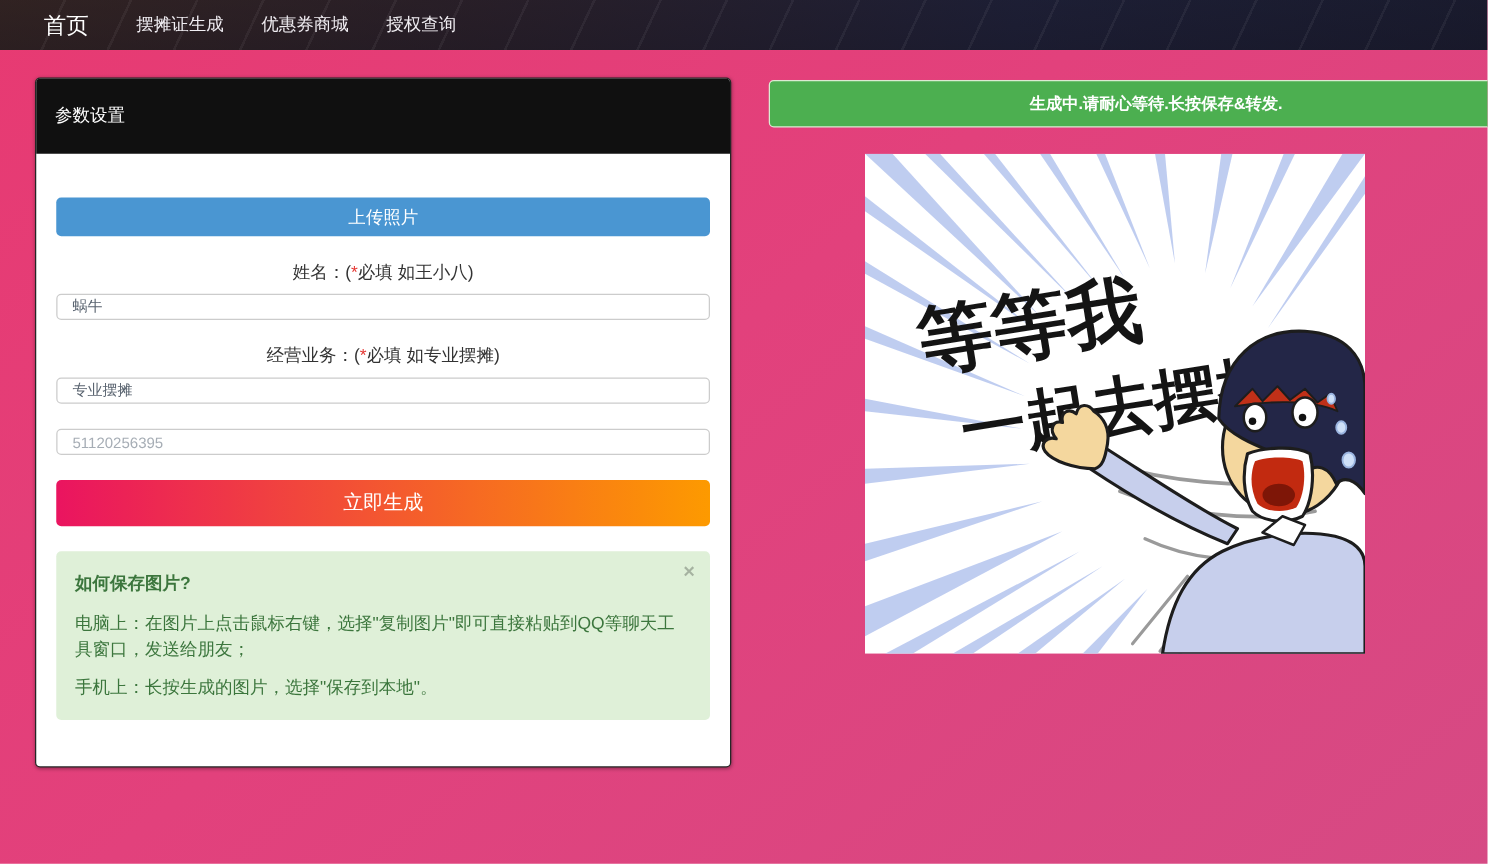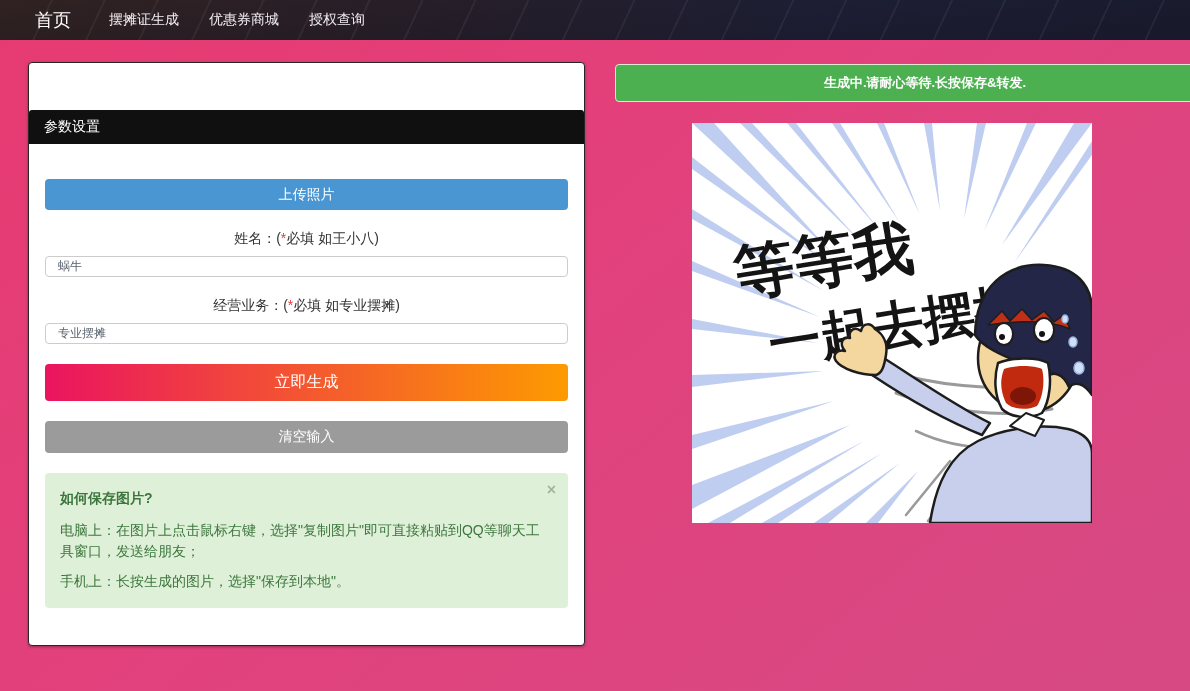--- a/index.html
+++ b/index.html
@@ -23,21 +23,21 @@
   .nav-link { color:#f1eef3; font-size:14px; margin-right:30px; text-decoration:none; cursor:pointer; }
 
   
   .panel {
     position:absolute; left:28px; top:62px; width:557px;
     background:#fff; border:1px solid #262626; border-radius:4px;
     box-shadow:0 1px 3px rgba(0,0,0,.35);
   }
   .panel-header {
     background:#101010; color:#fff; font-size:14px;
-    padding:8px 15px; border-radius:3px 3px 0 0;margin-top:47px;
+    padding:21px 15px; border-radius:3px 3px 0 0;
   }
   .panel-body { padding:15px 16px 37px; }
 
   .btn { display:block; width:100%; border:none; border-radius:4px; color:#fff; cursor:pointer;
          font-family:inherit; }
   .btn-upload { height:31px; background:#4a96d2; font-size:14px; margin:20px 0; }
   .btn-generate { height:37px; background:linear-gradient(90deg,#ea1460 0%,#fd9a00 100%);
                   font-size:16px; margin-bottom:20px; }
   .btn-clear { height:32px; background:#9b9b9b; font-size:14px; margin-bottom:20px; }
 
@@ -95,24 +95,24 @@
       <label><span>姓名：(</span><span class="star">*</span><span>必填 如王小八)</span></label>
       <input type="text" value="蜗牛" style="">
     </div>
 
     <div class="form-group">
       <label><span>经营业务：(</span><span class="star">*</span><span>必填 如专业摆摊)</span></label>
       <input type="text" value="专业摆摊" style="">
     </div>
 
     <div class="form-group">
+      <input type="text" placeholder="51120256395" style="">
     </div>
 
     <button class="btn btn-generate">立即生成</button>
-    <button class="btn btn-clear">清空输入</button>
 
     <div class="tipbox">
       <span class="tip-close">×</span>
       <h4>如何保存图片?</h4>
       <p>电脑上：在图片上点击鼠标右键，选择"复制图片"即可直接粘贴到QQ等聊天工具窗口，发送给朋友；</p>
       <p>手机上：长按生成的图片，选择"保存到本地"。</p>
     </div>
 
   </div>
 </section>

